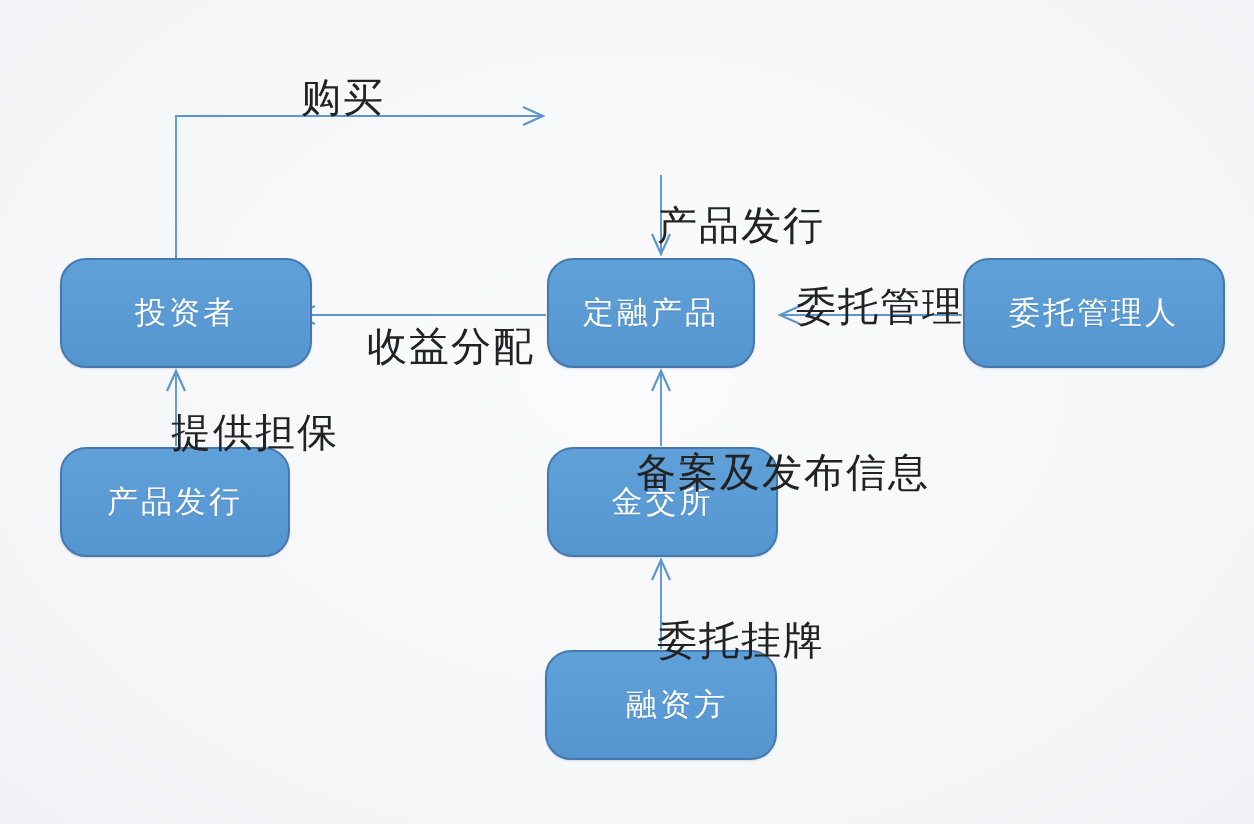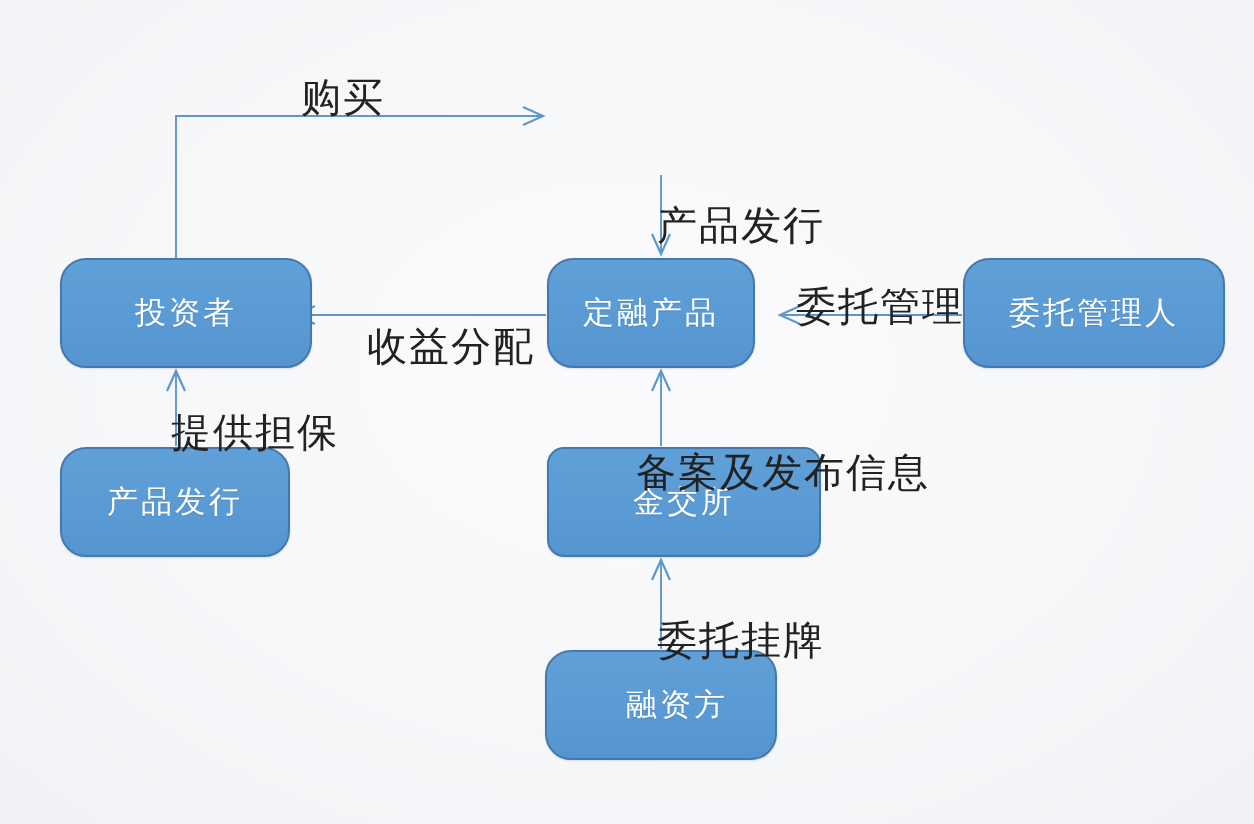--- a/index.html
+++ b/index.html
@@ -42,21 +42,21 @@
     font-size: 40px;
     letter-spacing: 2px;
     white-space: nowrap;
   }
   
   #node-underwriter { left: 548px; top:  63px; width: 226px; height: 110px; }
   #node-investor    { left:  60px; top: 258px; width: 252px; height: 110px; }
   #node-product     { left: 547px; top: 258px; width: 208px; height: 110px; }
   #node-manager     { left: 963px; top: 258px; width: 262px; height: 110px; }
   #node-guarantor   { left:  60px; top: 447px; width: 230px; height: 110px; }
-  #node-exchange    { left: 547px; top: 447px; width: 274px; height: 110px; border-radius: 17px; }
+  #node-exchange    { left: 547px; top: 447px; width: 231px; height: 110px; }
   #node-financier   { left: 545px; top: 650px; width: 232px; height: 110px; padding-left: 32px; }
   
   #edge-label-purchase     { left: 343px; top:  70px; }
   #edge-label-issue        { left: 741px; top: 198px; }
   #edge-label-distribution { left: 451px; top: 279px; margin-top: 40px; }
   #edge-label-management   { left: 880px; top: 279px; }
   #edge-label-guarantee    { left: 255px; top: 405px; }
   #edge-label-filing       { left: 783px; top: 405px; margin-top: 40px; }
   #edge-label-listing      { left: 741px; top: 613px; }
 </style>

